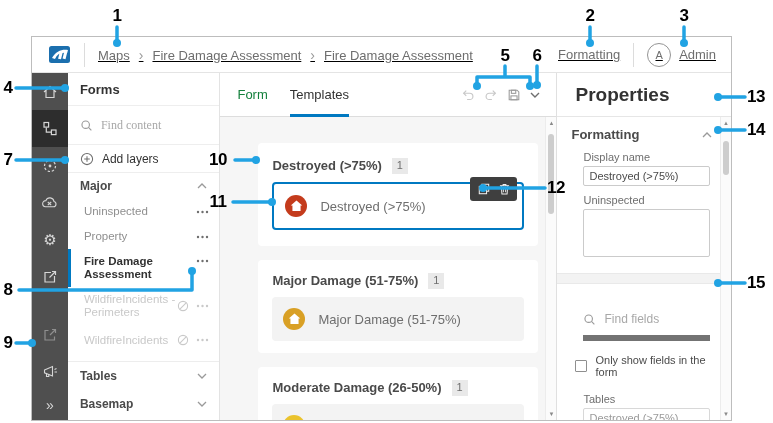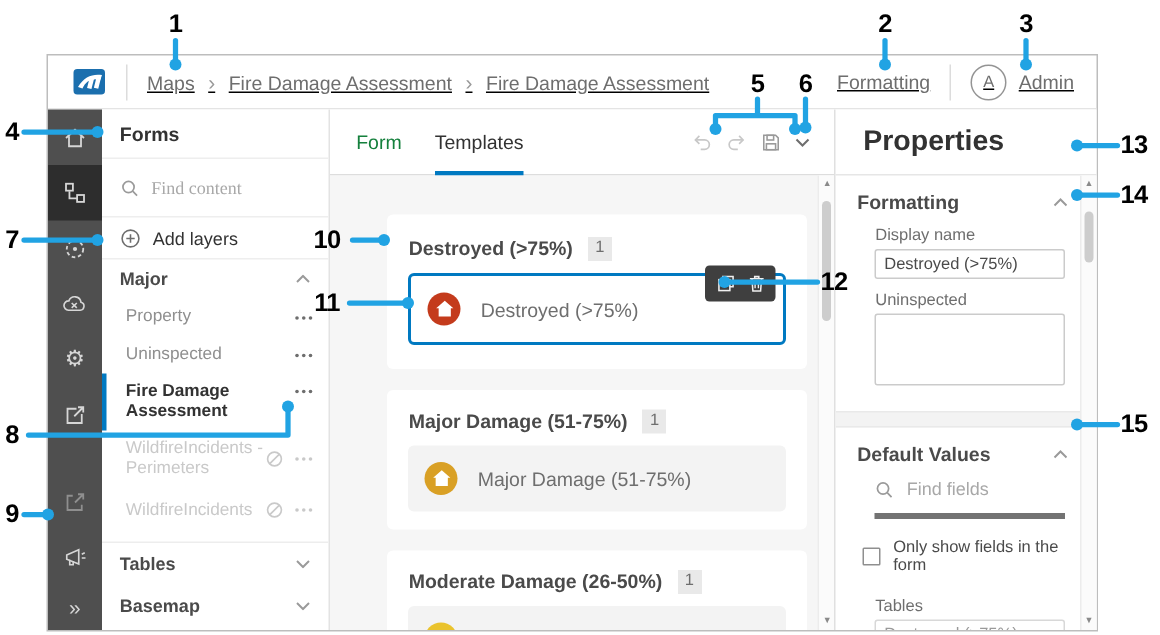--- a/index.html
+++ b/index.html
@@ -104,22 +104,22 @@
     padding:10px 8px 0 14px; font-size:13px; font-weight:bold; color:#4a4a4a; line-height:16px; }
   .pp-sechead .chev { color:#9a9a9a; display:flex; }
   .pp-group { margin:8px 10px 0 26px; }
   .pp-label { font-size:11px; color:#6e6e6e; margin-bottom:3px; }
   .pp-input { width:100%; height:20px; border:1px solid #cbcbcb; border-radius:2px; font-size:11px;
     color:#4a4a4a; padding:1px 5px; font-family:inherit; background:#fff; outline:none; }
   .pp-input.dis { color:#9a9a9a; border-color:#d8d8d8; }
   .pp-ta { width:100%; height:48px; border:1px solid #cbcbcb; border-radius:2px; resize:none;
     font-family:inherit; font-size:11px; padding:3px 5px; outline:none; }
   .pp-sep { height:11px; background:#f3f3f3; border-top:1px solid #e9e9e9; border-bottom:1px solid #e9e9e9; margin-top:12px; }
-  .pp-find { display:flex; align-items:flex-end; gap:8px; margin:8px 10px 0 26px; color:#9a9a9a;
-    border-bottom:4px solid #737373; padding-bottom:9px; }
+  .pp-find { display:flex; align-items:flex-end; gap:8px; margin:28px 10px 0 26px; color:#9a9a9a;
+    border-bottom:6px solid #737373; padding-bottom:9px; }
   .pp-find input { border:none; outline:none; width:95px; font-size:12px; color:#4a4a4a; font-family:inherit; }
   .pp-find input::placeholder { color:#a8a8a8; }
   .pp-check { display:flex; align-items:center; margin:13px 0 0 18px; }
   .cbox { width:12px; height:12px; border:1px solid #8f8f8f; border-radius:1px; background:#fff; flex:0 0 12px; cursor:pointer; }
   .pp-check .cl { font-size:11px; color:#4a4a4a; margin-left:8px; }
   .ppanel .vs-thumb { top:24px; height:34px; }
 
   
   .co-num { position:absolute; width:22px; text-align:center; font-size:17px; font-weight:bold;
     color:#000; line-height:20px; z-index:60; letter-spacing:-0.5px; }
@@ -225,31 +225,31 @@
       </div>
       <div class="fp-sec">
         <span>Major</span>
         <span class="chev">
           <svg class="ic" width="10" height="6" viewBox="0 0 10 6">
               <polyline points="1,5 5,1 9,5" fill="none" stroke="currentColor" stroke-width="1.3"></polyline>
             </svg>
         </span>
       </div>
       <div class="fp-item">
-        <span class="lbl">Property</span>
+        <span class="lbl">Uninspected</span>
         <span class="dots">
           <svg class="ic" width="13" height="4" viewBox="0 0 13 4">
               <circle cx="2" cy="2" r="1.2" fill="currentColor"></circle>
               <circle cx="6.5" cy="2" r="1.2" fill="currentColor"></circle>
               <circle cx="11" cy="2" r="1.2" fill="currentColor"></circle>
             </svg>
         </span>
       </div>
       <div class="fp-item">
-        <span class="lbl">Uninspected</span>
+        <span class="lbl">Property</span>
         <span class="dots">
           <svg class="ic" width="13" height="4" viewBox="0 0 13 4">
               <circle cx="2" cy="2" r="1.2" fill="currentColor"></circle>
               <circle cx="6.5" cy="2" r="1.2" fill="currentColor"></circle>
               <circle cx="11" cy="2" r="1.2" fill="currentColor"></circle>
             </svg>
         </span>
       </div>
       <div class="fp-item sel" style="min-height:38px;">
         <span class="lbl" style="width:86px;">Fire Damage Assessment</span>
@@ -429,28 +429,20 @@
           <div class="pp-label">Display name</div>
           <input class="pp-input" value="Destroyed (&gt;75%)" style="">
         </div>
         <div class="pp-group">
           <div class="pp-label">Uninspected</div>
           <textarea class="pp-ta" style=""></textarea>
         </div>
 
         <div class="pp-sep"></div>
 
-        <div class="pp-sechead">
-          <span>Default Values</span>
-          <span class="chev">
-            <svg class="ic" width="10" height="6" viewBox="0 0 10 6">
-                <polyline points="1,5 5,1 9,5" fill="none" stroke="currentColor" stroke-width="1.3"></polyline>
-              </svg>
-          </span>
-        </div>
         <div class="pp-find">
           <svg class="ic" width="13" height="13" viewBox="0 0 16 16">
               <circle cx="7" cy="7" r="4.6" fill="none" stroke="currentColor" stroke-width="1.4"></circle>
               <line x1="10.4" y1="10.4" x2="14" y2="14" stroke="currentColor" stroke-width="1.4"></line>
             </svg>
           <input placeholder="Find fields" style="">
         </div>
         <div class="pp-check">
           <span class="cbox"></span>
           <span class="cl">Only show fields in the form</span>

